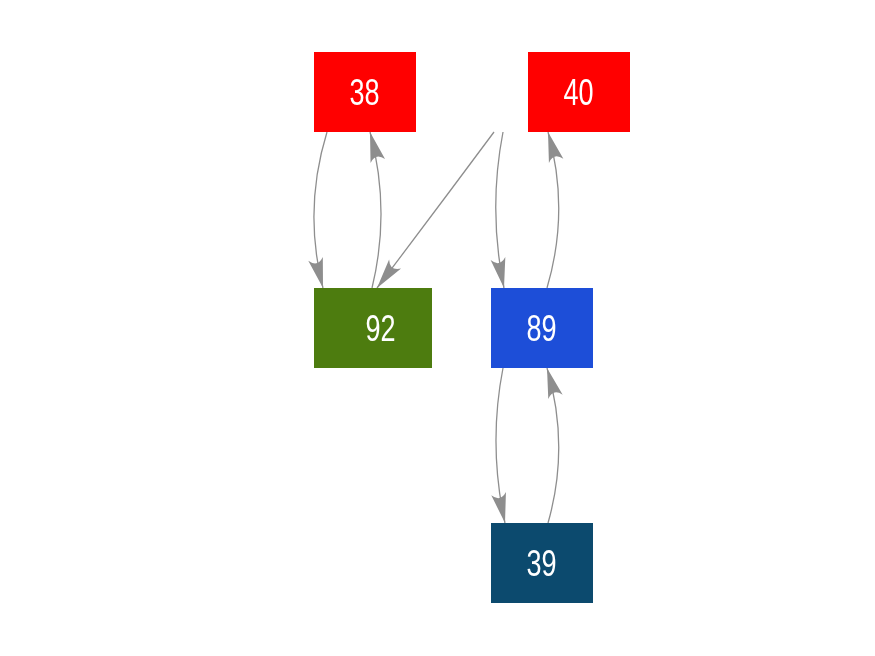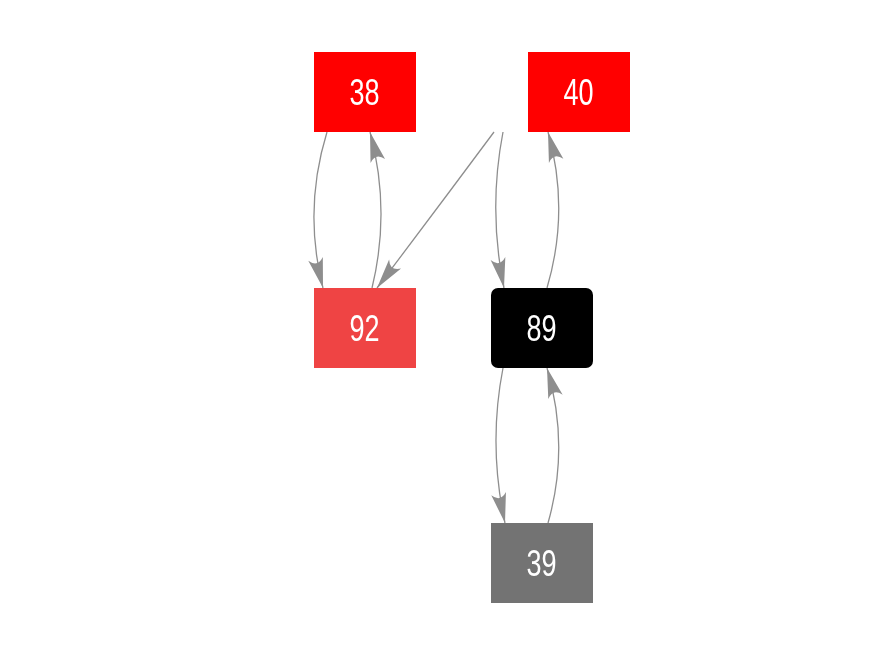--- a/index.html
+++ b/index.html
@@ -69,23 +69,23 @@
       <path d="M 548 523 Q 570 446 547 368" fill="none" stroke="#8e8e8e" stroke-width="1.3"></path>
       <path d="M 0 0 L -30 -7.5 Q -21 0 -30 7.5 Z" fill="#8e8e8e" transform="translate(547 368) rotate(-106.42930145153342)"></path>
     </svg>
   <div class="node-layer">
       <div class="graph-node" style="left: 298px; top: 52px; background: rgb(255, 0, 0);">
         <span class="node-label" style="color: rgb(255, 255, 255);">38</span>
       </div>
       <div class="graph-node" style="left: 475px; top: 52px; background: rgb(255, 0, 0); margin-left: 37px;">
         <span class="node-label" style="color: rgb(255, 255, 255);">40</span>
       </div>
-      <div class="graph-node" style="left: 298px; top: 288px; background: #ef4444;">
+      <div class="graph-node" style="left: 298px; top: 288px; background: #4d7c0f; padding-left: 16px;">
         <span class="node-label" style="color: rgb(255, 255, 255);">92</span>
       </div>
-      <div class="graph-node" style="left: 475px; top: 288px; background: #000000; border-radius: 7px;">
+      <div class="graph-node" style="left: 475px; top: 288px; background: #1d4ed8;">
         <span class="node-label" style="color: rgb(255, 255, 255);">89</span>
       </div>
-      <div class="graph-node" style="left: 475px; top: 523px; background: #737373; text-align: center;">
+      <div class="graph-node" style="left: 475px; top: 523px; background: #0c4a6e; text-align: center;">
         <span class="node-label" style="color: rgb(255, 255, 255);">39</span>
       </div>
     </div>
 </div>
 
 </body></html>

